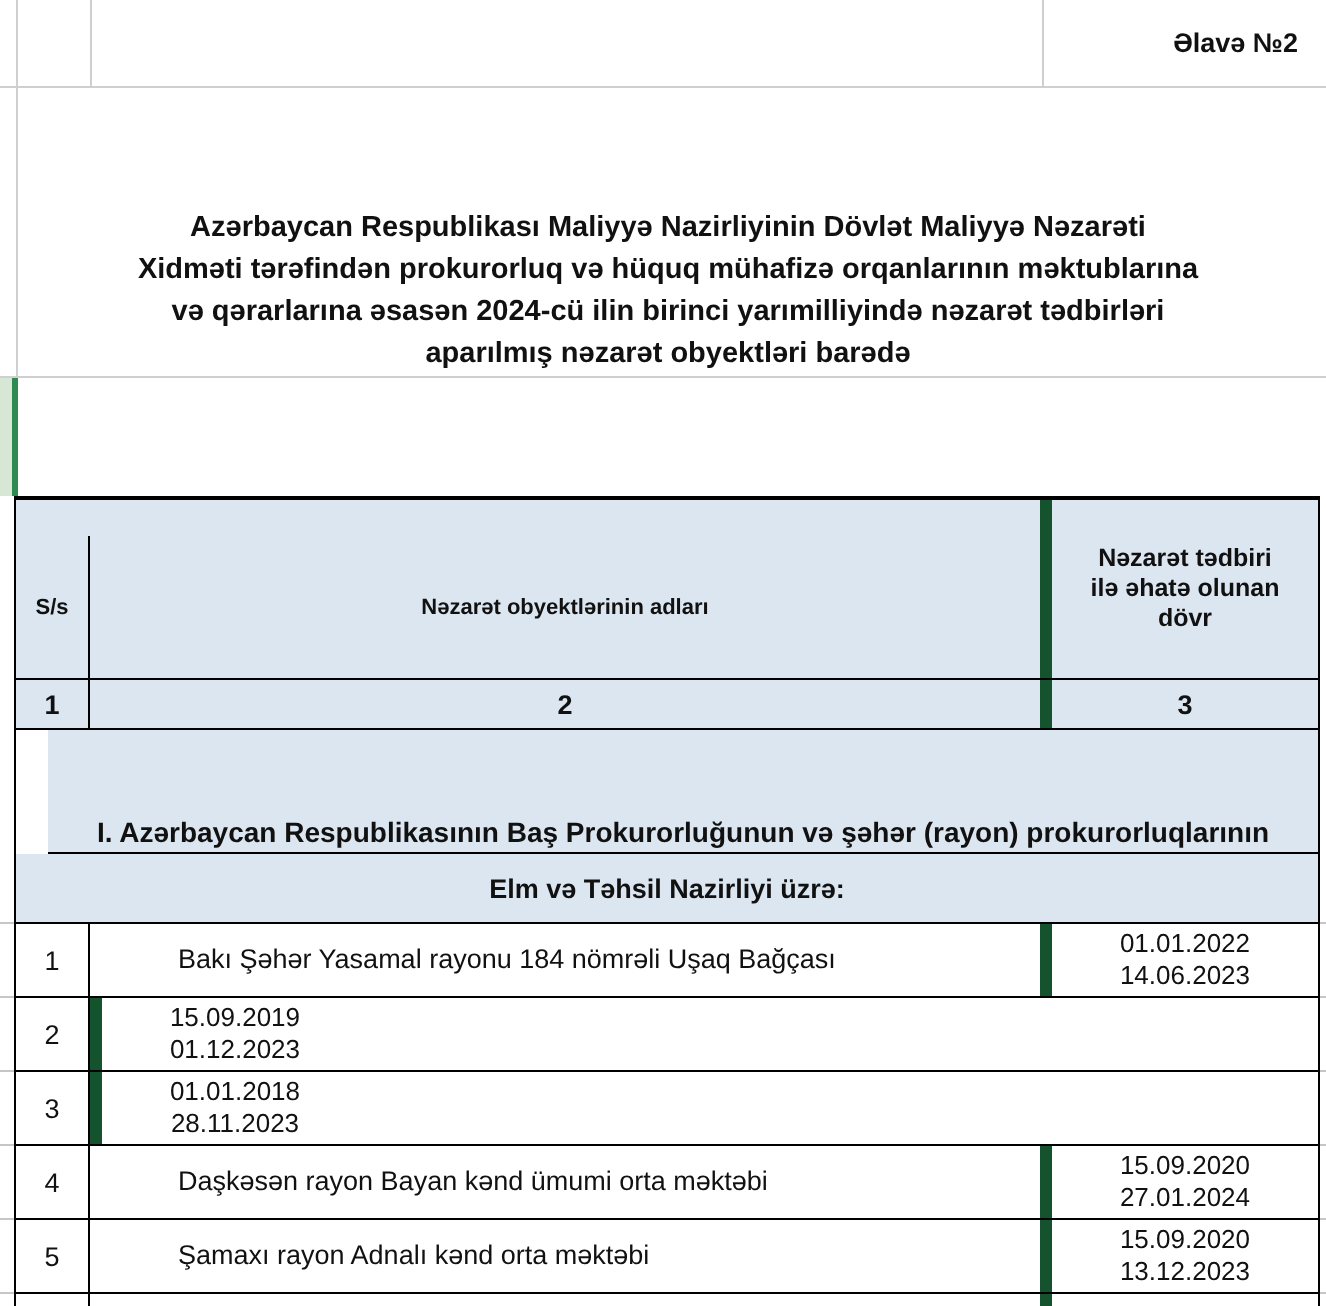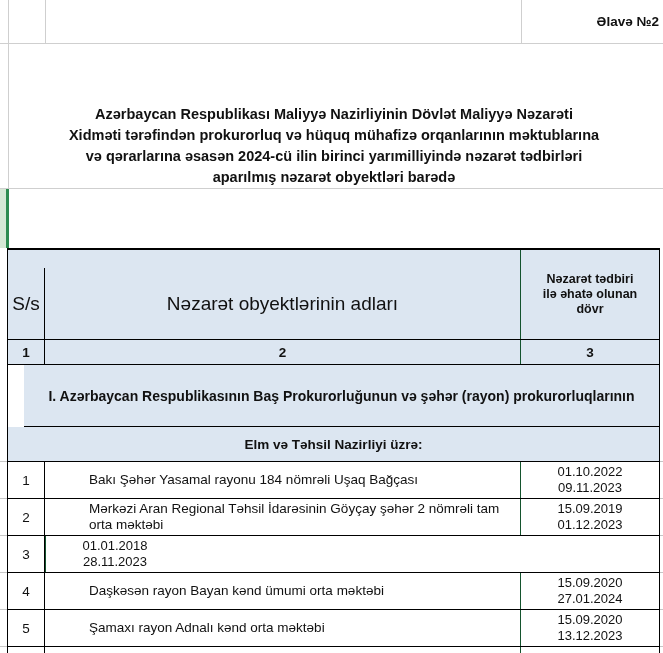--- a/index.html
+++ b/index.html
@@ -9,21 +9,21 @@
   
   .gl{position:absolute; background:#cfcfcf;}
   .gl-h1{left:0; top:43px; width:663px; height:1px;}
   .gl-h2{left:0; top:188px; width:663px; height:1px;}
   .gl-v1{left:8px; top:0; width:1px; height:188px;}
   .gl-v2{left:45px; top:0; width:1px; height:43px;}
   .gl-v3{left:521px; top:0; width:1px; height:43px;}
 
   .annex{position:absolute; left:522px; top:0; width:141px; height:43px;
          display:flex; align-items:center; justify-content:flex-end;
-         padding-right:4px; box-sizing:border-box;
+         padding-right:14px; box-sizing:border-box;
          font-weight:bold; font-size:13.5px;}
 
   .title-block{position:absolute; left:7px; top:43px; width:654px; height:145px;
          display:flex; align-items:flex-end; justify-content:center;}
   .title-inner{text-align:center; font-weight:bold; font-size:14.5px; line-height:21px;}
 
   .green-cell{position:absolute; left:0; top:189px; width:9px; height:59px;
          background:#d6e8d5; border-right:3px solid #2e8b50; box-sizing:border-box;}
 
   .melumat{position:absolute; left:45px; top:188px; width:615px; height:60px;
@@ -32,33 +32,33 @@
 
   
   .tbl{position:absolute; left:7px; top:248px; width:653px;
        border:1px solid #000; border-top:2px solid #000; box-sizing:border-box;
        display:flex; flex-direction:column;}
   .row{display:flex; border-bottom:1px solid #000; box-sizing:border-box; position:relative;}
   .blue{background:#dce6f1;}
   .c1{width:37px; border-right:1px solid #000; box-sizing:border-box;
       display:flex; align-items:center; justify-content:center;}
   .c2{flex:1; display:flex; align-items:center; box-sizing:border-box;}
-  .c3{width:139px; border-left:1px solid #14532d; box-sizing:border-box;
+  .c3{width:139px; border-left:6px solid #14532d; box-sizing:border-box;
       display:flex; flex-direction:column; align-items:center; justify-content:center; text-align:center;}
 
   .hdr-row{height:90px;}
-  .hdr-row .c1, .hdr-row .c2{font-weight:normal; font-size:19px; justify-content:center;margin-top:18px;}
+  .hdr-row .c1, .hdr-row .c2{font-weight:bold; font-size:11px; justify-content:center;margin-top:18px;}
   .hdr-row .c3{font-weight:bold; font-size:12.5px; line-height:15px;}
   .hdr-row .c3 span{display:inline-block; max-width:96px;}
 
   .nums-row{height:25px;}
   .nums-row div{font-weight:bold; font-size:13.5px;}
   .nums-row .c2{justify-content:center;}
 
-  .section-row{height:62px; display:flex; align-items:center; justify-content:center;
+  .section-row{height:62px; display:flex; align-items:flex-end; justify-content:center;
       text-align:center; font-weight:bold; font-size:14px; line-height:20px;
       padding:0 10px; box-sizing:border-box;margin-left:16px;}
   .group-row{height:35px; display:flex; align-items:center; justify-content:center;
       font-weight:bold; font-size:13.5px;}
 
   .data-row{height:37px; background:#fff;}
   .data-row .c1{font-size:13.5px;}
   .data-row .c2{font-size:13.5px; padding:2px 4px; line-height:16px;margin-left:40px;}
   .data-row .c3{font-size:13px; line-height:16px;}
   
@@ -118,28 +118,27 @@
 
     <div class="row blue group-row">Elm və Təhsil Nazirliyi üzrə:</div>
 
     <div style="display:contents">
       
     
         <div class="row data-row">
           <div class="c1">1</div>
           <div class="c2">Bakı Şəhər Yasamal rayonu 184 nömrəli Uşaq Bağçası</div>
           <div class="c3">
-            <div>01.10.2022</div>
-            <div>09.11.2023</div>
+            <div>01.01.2022</div>
+            <div>14.06.2023</div>
           </div>
         </div>
       
         <div class="row data-row">
           <div class="c1">2</div>
-          <div class="c2">Mərkəzi Aran Regional Təhsil İdarəsinin Göyçay şəhər 2 nömrəli tam orta məktəbi</div>
           <div class="c3">
             <div>15.09.2019</div>
             <div>01.12.2023</div>
           </div>
         </div>
       
         <div class="row data-row">
           <div class="c1">3</div>
           <div class="c3">
             <div>01.01.2018</div>

